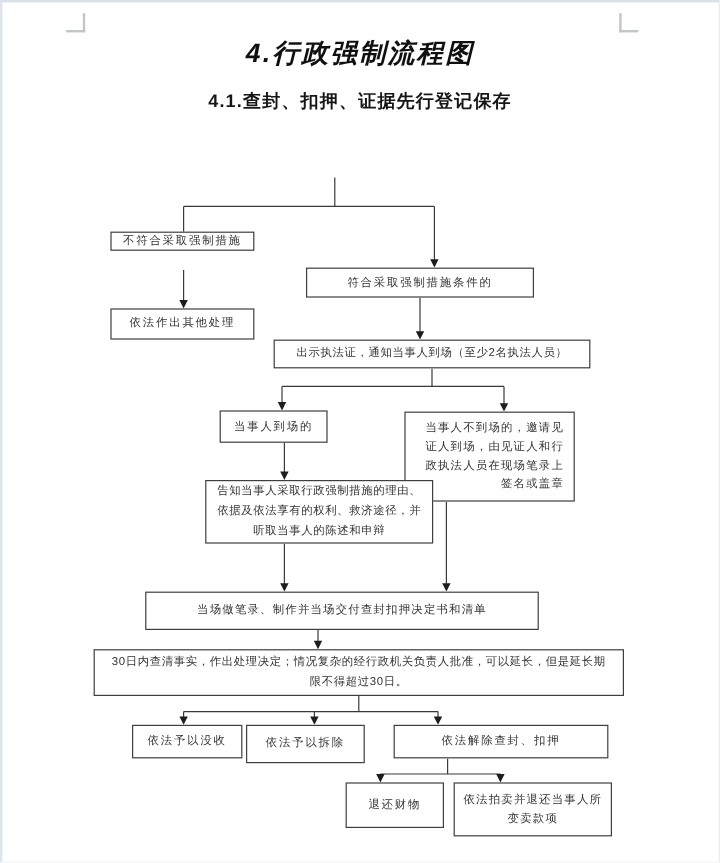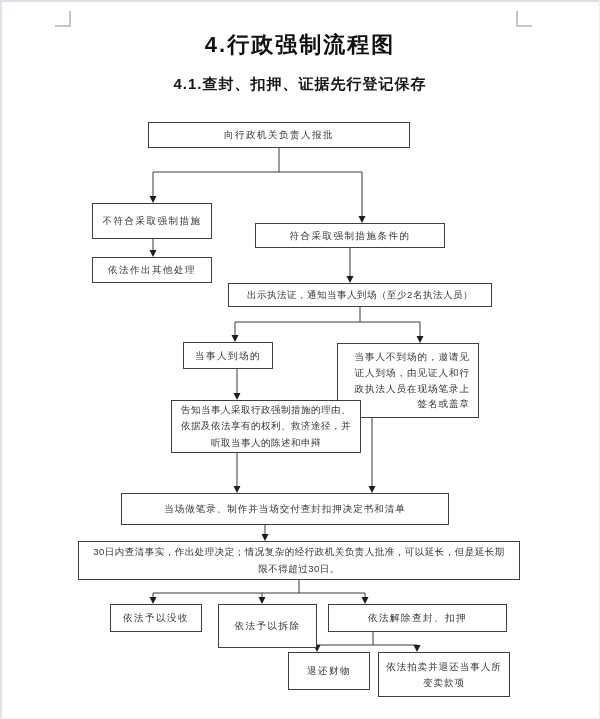--- a/index.html
+++ b/index.html
@@ -14,47 +14,47 @@
   .edge-left{position:absolute;top:0;left:0;width:2px;height:719px;background:#dde4eb;}
   .edge-right{position:absolute;top:0;right:0;width:1px;height:719px;background:#ececec;}
   .edge-bottom{position:absolute;bottom:0;left:0;width:600px;height:1px;background:#f0f0f0;}
 
   .mark-tl{position:absolute;left:55px;top:11px;width:14px;height:14px;
     border-right:2px solid #c2c6cc;border-bottom:2px solid #c2c6cc;}
   .mark-tr{position:absolute;left:516px;top:11px;width:14px;height:14px;
     border-left:2px solid #c2c6cc;border-bottom:2px solid #c2c6cc;}
 
   .doc-title{position:absolute;top:30px;left:0;width:100%;margin:0;
-    text-align:center;font-size:22px;font-weight:bold;color:#101010;letter-spacing:2px;}
+    text-align:center;font-size:22px;font-weight:bold;color:#101010;letter-spacing:2px;font-style:italic;}
   .doc-subtitle{position:absolute;top:75px;left:0;width:100%;margin:0;
     text-align:center;font-size:15px;font-weight:bold;color:#161616;letter-spacing:1px;}
 
   svg.connectors{position:absolute;left:0;top:0;width:600px;height:719px;}
   svg.connectors line{stroke:#3a3a3a;stroke-width:1;}
   svg.connectors polygon{fill:#1d1d1d;}
 
   .node{
     position:absolute;box-sizing:border-box;
     border:1px solid #3f3f3f;background:#ffffff;
     display:flex;align-items:center;justify-content:center;
     text-align:center;
     font-size:9.5px;line-height:1.65;color:#333333;letter-spacing:1.5px;
   }
   .n-report    {left:148px;top:122px;width:262px;height:26px;}
-  .n-notmeet   {left:92px; top:203px;width:120px;height:36px;}
+  .n-notmeet   {left:92px; top:193px;width:120px;height:16px;}
   .n-other     {left:92px; top:257px;width:120px;height:26px;}
   .n-meet      {left:255px;top:223px;width:190px;height:25px;}
   .n-showcert  {left:228px;top:283px;width:264px;height:24px;letter-spacing:0.5px;}
   .n-present   {left:183px;top:342px;width:90px; height:27px;}
   .n-absent    {left:337px;top:343px;width:142px;height:75px;padding:3px 8px;letter-spacing:1px;text-align:right;}
   .n-inform    {left:128px;top:400px;width:190px;height:53px;padding:2px 5px;letter-spacing:0.5px;line-height:1.75;margin-left:43px;}
   .n-record    {left:121px;top:493px;width:328px;height:32px;letter-spacing:1px;text-align:right;}
   .n-thirty    {left:78px; top:541px;width:442px;height:39px;padding:0 14px;letter-spacing:0.5px;line-height:1.7;}
   .n-confiscate{left:110px;top:604px;width:92px; height:28px;}
-  .n-demolish  {left:218px;top:604px;width:99px; height:44px;text-align:center;}
+  .n-demolish  {left:205px;top:604px;width:99px; height:32px;text-align:center;}
   .n-release   {left:328px;top:604px;width:179px;height:28px;}
   .n-return    {left:288px;top:652px;width:82px; height:38px;}
   .n-auction   {left:378px;top:652px;width:132px;height:45px;padding:2px 5px;letter-spacing:1px;}
 </style>
 </head>
 <body>
 
 <div class="page">
   <div class="edge-top"></div>
   <div class="edge-left"></div>
@@ -111,21 +111,20 @@
     <polygon points="361.5,597 368.5,597 365,604"></polygon>
 
     <line x1="373" y1="632" x2="373" y2="645"></line>
     <line x1="317" y1="645" x2="417" y2="645"></line>
     <line x1="317" y1="645" x2="317" y2="647"></line>
     <polygon points="313.5,645 320.5,645 317,652"></polygon>
     <line x1="417" y1="645" x2="417" y2="647"></line>
     <polygon points="413.5,645 420.5,645 417,652"></polygon>
   </svg>
 
-  <div class="node n-report">向行政机关负责人报批</div>
   <div class="node n-notmeet">不符合采取强制措施</div>
   <div class="node n-other">依法作出其他处理</div>
   <div class="node n-meet">符合采取强制措施条件的</div>
   <div class="node n-showcert">出示执法证，通知当事人到场（至少2名执法人员）</div>
   <div class="node n-present">当事人到场的</div>
   <div class="node n-absent">当事人不到场的，邀请见证人到场，由见证人和行政执法人员在现场笔录上签名或盖章</div>
   <div class="node n-inform">告知当事人采取行政强制措施的理由、依据及依法享有的权利、救济途径，并听取当事人的陈述和申辩</div>
   <div class="node n-record">当场做笔录、制作并当场交付查封扣押决定书和清单</div>
   <div class="node n-thirty">30日内查清事实，作出处理决定；情况复杂的经行政机关负责人批准，可以延长，但是延长期限不得超过30日。</div>
   <div class="node n-confiscate">依法予以没收</div>

